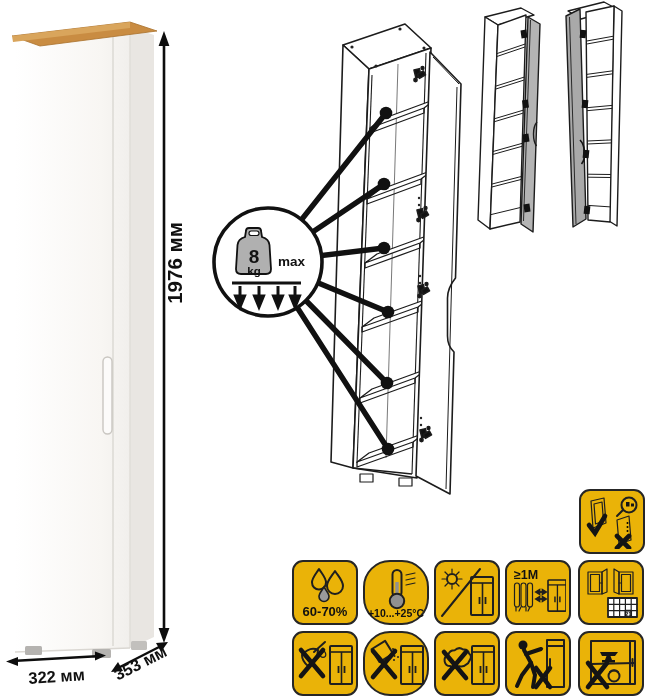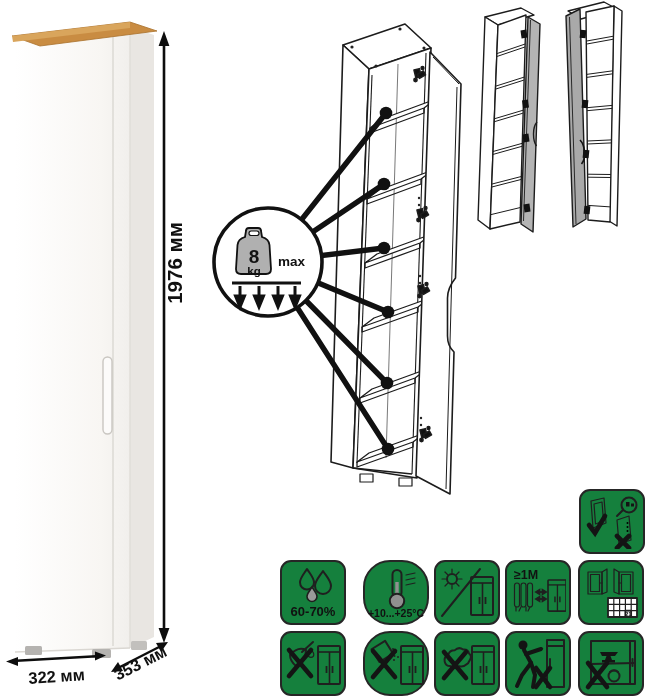--- a/index.html
+++ b/index.html
@@ -1,26 +1,26 @@
 <!DOCTYPE html>
 <html><head>
 <meta charset="utf-8">
 <style>
   html,body{margin:0;padding:0;background:#fff;}
   .stage{position:relative;width:648px;height:700px;background:#fff;overflow:hidden;
          font-family:"Liberation Sans",sans-serif;}
   svg text{font-family:"Liberation Sans","DejaVu Sans",sans-serif;}
   .art{position:absolute;left:0;top:0;}
-  .ic{position:absolute;width:66px;height:65px;background:#15803d;border:2.5px solid #262626;
+  .ic{position:absolute;width:66px;height:65px;background:#eab308;border:2.5px solid #262626;
       border-radius:11px;box-sizing:border-box;display:flex;align-items:center;justify-content:center;}
   .ic svg{display:block;}
   
   #ic-adjust{left:579px;top:489px;}
   .rowA{top:560px;} .rowB{top:631px;}
-  .c1{left:280px;} .c2{left:363px;border-radius:27px;} .c3{left:434px;} .c4{left:505px;} .c5{left:578px;}
+  .c1{left:292px;} .c2{left:363px;border-radius:27px;} .c3{left:434px;} .c4{left:505px;} .c5{left:578px;}
   .ln{fill:none;stroke:#1f1f1f;stroke-width:2;stroke-linecap:round;stroke-linejoin:round;}
   .thin{fill:none;stroke:#1f1f1f;stroke-width:1.2;stroke-linecap:round;stroke-linejoin:round;}
   .xx{fill:none;stroke:#141414;stroke-width:4.6;stroke-linecap:round;}
   .blk{fill:#141414;stroke:none;}
   .lab{font-weight:bold;fill:#111;}
 </style>
 </head>
 <body>
 
 <div class="stage">

